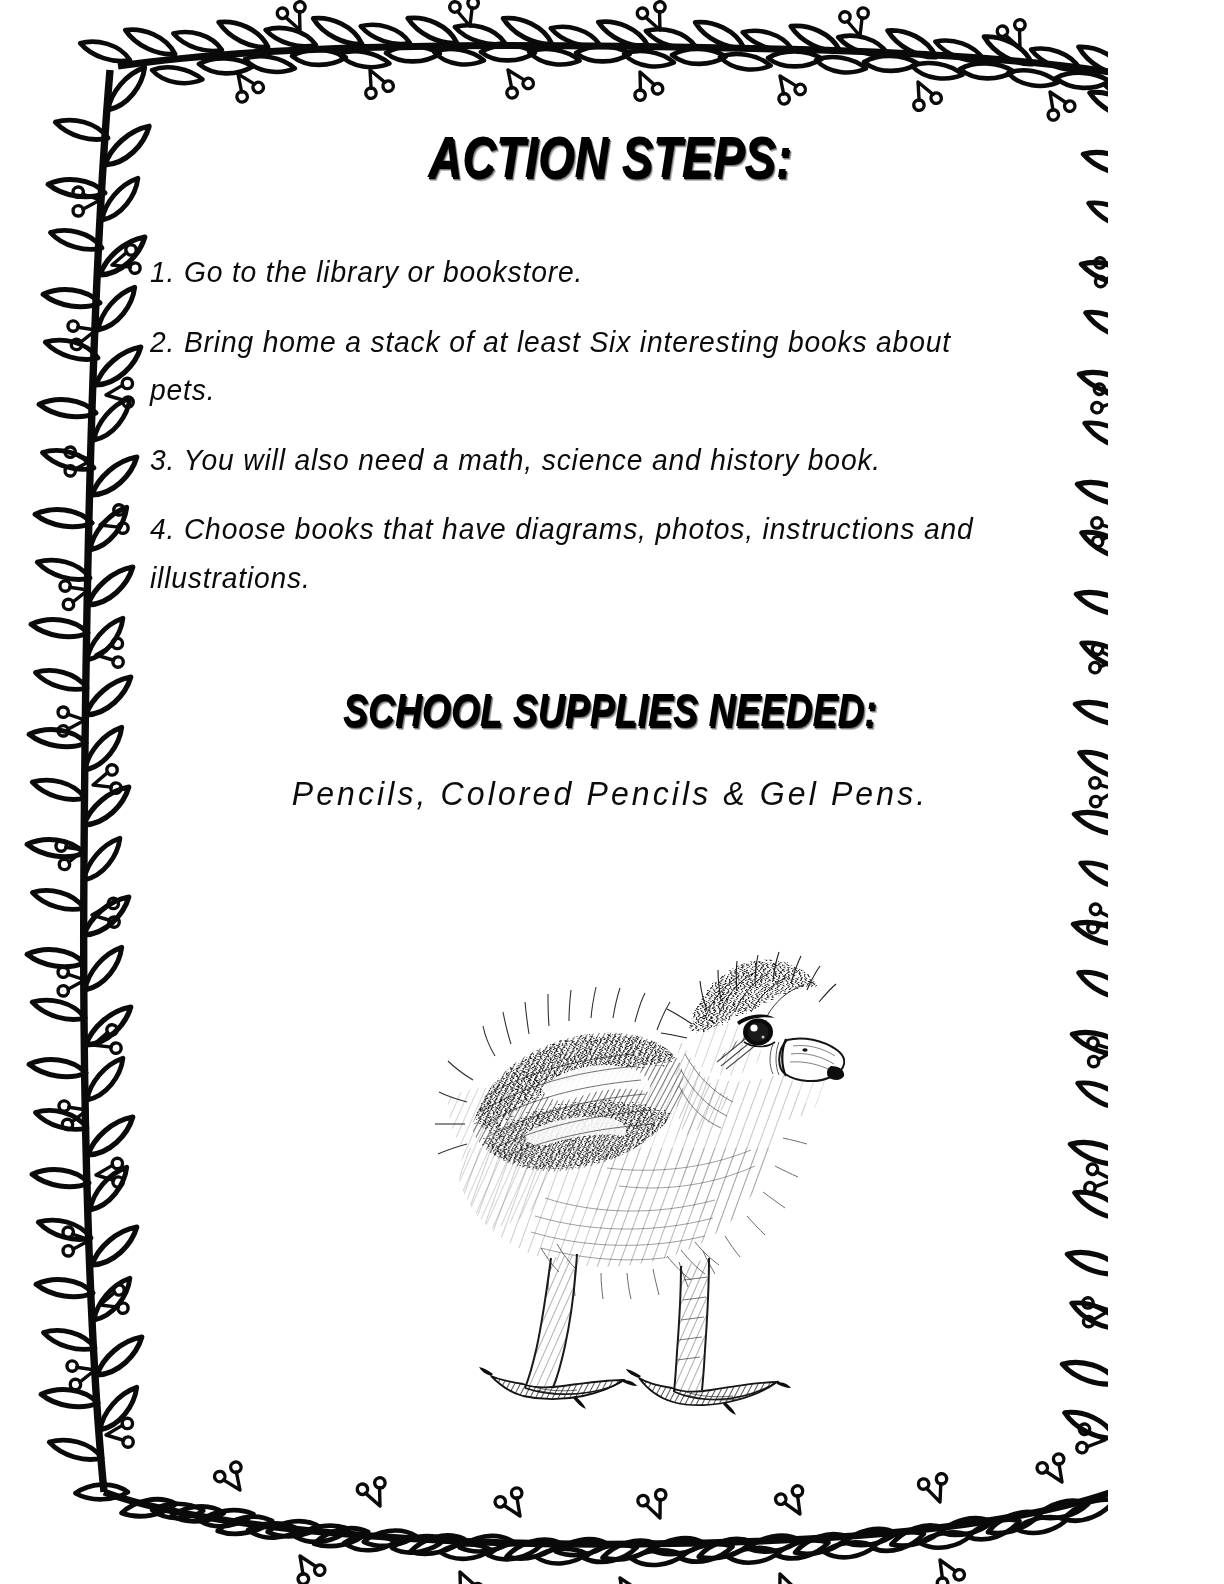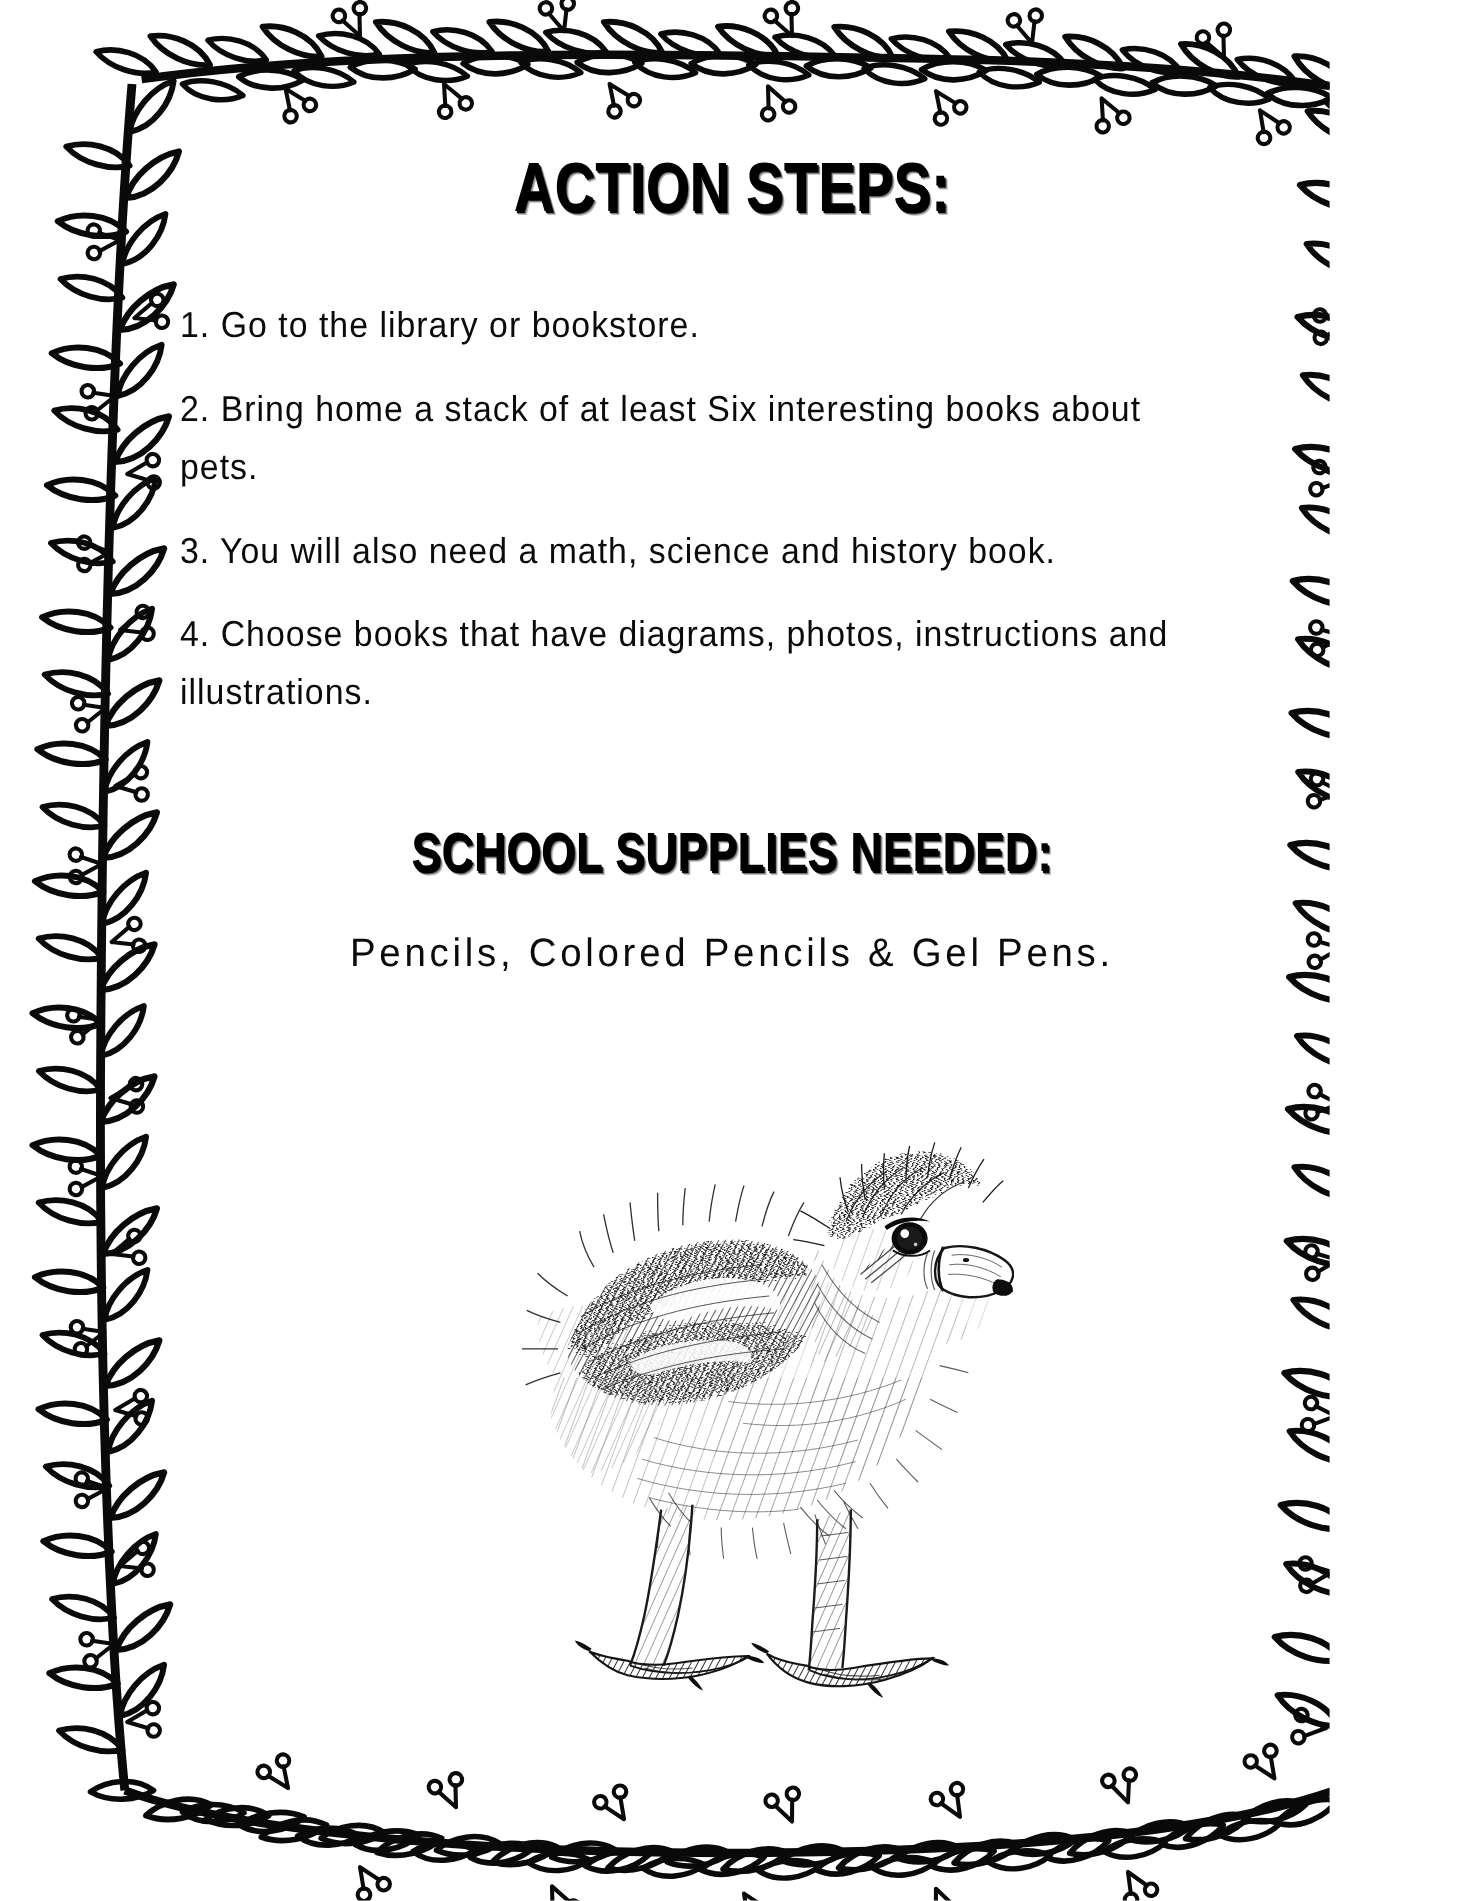--- a/index.html
+++ b/index.html
@@ -9,20 +9,21 @@
   }
   body {
     font-family: "Liberation Sans", sans-serif;
   }
   #page {
     position: relative;
     width: 1108px;
     height: 1584px;
     background: #ffffff;
     overflow: hidden;
+    font-style: italic;
   }
 
   
   #vine-border {
     position: absolute;
     left: 0; top: 0;
     width: 1224px;
     height: 1584px;
     pointer-events: none;
   }

